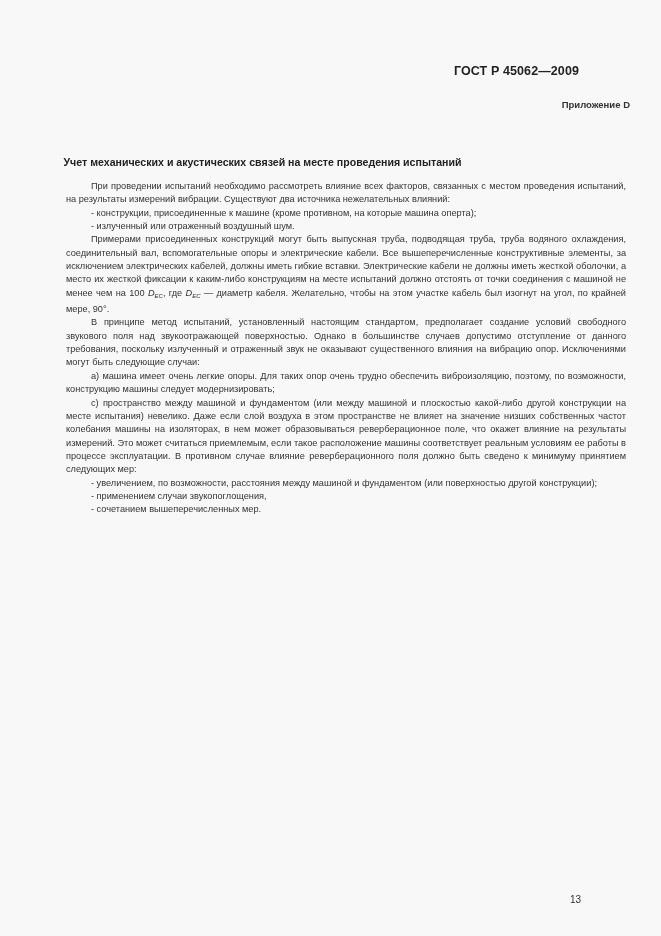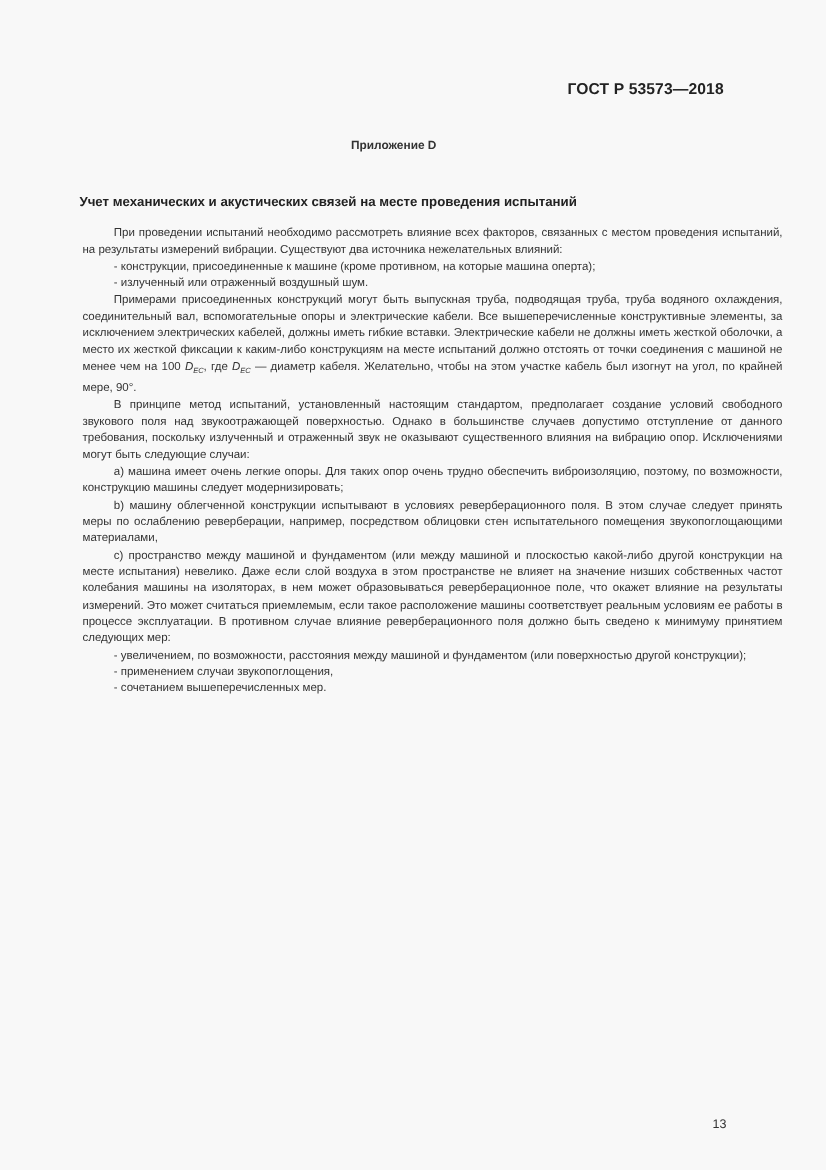--- a/index.html
+++ b/index.html
@@ -10,22 +10,22 @@
     color: #2a2a2a;
     position: relative;
     overflow: hidden;
   }
   .header-code {
     position: absolute; top: 64px; right: 82px;
     font-weight: bold; font-size: 12.5px; color: #222;
     letter-spacing: 0.1px;
   }
   .appendix {
-    position: absolute; top: 111px; left: 0; width: 630px;
-    text-align: center; font-weight: bold; font-size: 9.5px; line-height: 11.5px; color: #333;
+    position: absolute; top: 99px; left: 0; width: 630px;
+    text-align: right; font-weight: bold; font-size: 9.5px; line-height: 11.5px; color: #333;
   }
   .title {
     position: absolute; top: 156px; left: 0; width: 525px;
     text-align: center; font-weight: bold; font-size: 10.6px; color: #222;
   }
   .body-text {
     position: absolute; top: 180px; left: 66px; width: 560px;
     font-size: 9.2px; line-height: 13.35px; color: #333;
   }
   .body-text p { margin: 0; text-align: justify; }
@@ -34,35 +34,34 @@
   .page-num {
     position: absolute; top: 850px; left: 570px;
     font-size: 10px; color: #333; margin-top: 44px;
   }
   sub { font-size: 6px; font-style: italic; vertical-align: -2px; }
   i { font-style: italic; }
 </style>
 </head>
 <body>
 
-<div class="header-code">ГОСТ Р 53573—2018</div>
+<div class="header-code">ГОСТ Р 45062—2009</div>
 
 <div class="appendix">
   <div>Приложение D</div>
 </div>
 
 <div class="title">Учет механических и акустических связей на месте проведения испытаний</div>
 
 <div class="body-text">
   <p class="indent">При проведении испытаний необходимо рассмотреть влияние всех факторов, связанных с местом проведения испытаний, на результаты измерений вибрации. Существуют два источника нежелательных влияний:</p>
   <p class="dash">- конструкции, присоединенные к машине (кроме противном, на которые машина оперта);</p>
   <p class="dash">- излученный или отраженный воздушный шум.</p>
   <p class="indent"><span>Примерами присоединенных конструкций могут быть выпускная труба, подводящая труба, труба водяного охлаждения, соединительный вал, вспомогательные опоры и электрические кабели. Все вышеперечисленные конструктивные элементы, за исключением электрических кабелей, должны иметь гибкие вставки. Электрические кабели не должны иметь жесткой оболочки, а место их жесткой фиксации к каким-либо конструкциям на месте испытаний должно отстоять от точки соединения с машиной не менее чем на 100 </span><i>D</i><sub>EC</sub><span>, где </span><i>D</i><sub>EC</sub><span> — диаметр кабеля. Желательно, чтобы на этом участке кабель был изогнут на угол, по крайней мере, 90°.</span></p>
   <p class="indent">В принципе метод испытаний, установленный настоящим стандартом, предполагает создание условий свободного звукового поля над звукоотражающей поверхностью. Однако в большинстве случаев допустимо отступление от данного требования, поскольку излученный и отраженный звук не оказывают существенного влияния на вибрацию опор. Исключениями могут быть следующие случаи:</p>
   <p class="indent">a)  машина имеет очень легкие опоры. Для таких опор очень трудно обеспечить виброизоляцию, поэтому, по возможности, конструкцию машины следует модернизировать;</p>
-  <p class="indent">b)  машину облегченной конструкции испытывают в условиях реверберационного поля. В этом случае следует принять меры по ослаблению реверберации, например, посредством облицовки стен испытательного помещения звукопоглощающими материалами,</p>
   <p class="indent">c)  пространство между машиной и фундаментом (или между машиной и плоскостью какой-либо другой конструкции на месте испытания) невелико. Даже если слой воздуха в этом пространстве не влияет на значение низших собственных частот колебания машины на изоляторах, в нем может образовываться реверберационное поле, что окажет влияние на результаты измерений. Это может считаться приемлемым, если такое расположение машины соответствует реальным условиям ее работы в процессе эксплуатации. В противном случае влияние реверберационного поля должно быть сведено к минимуму принятием следующих мер:</p>
   <p class="dash">- увеличением, по возможности, расстояния между машиной и фундаментом (или поверхностью другой конструкции);</p>
   <p class="dash">- применением случаи звукопоглощения,</p>
   <p class="dash">- сочетанием вышеперечисленных мер.</p>
 </div>
 
 <div class="page-num">13</div>
 
 </body></html>

